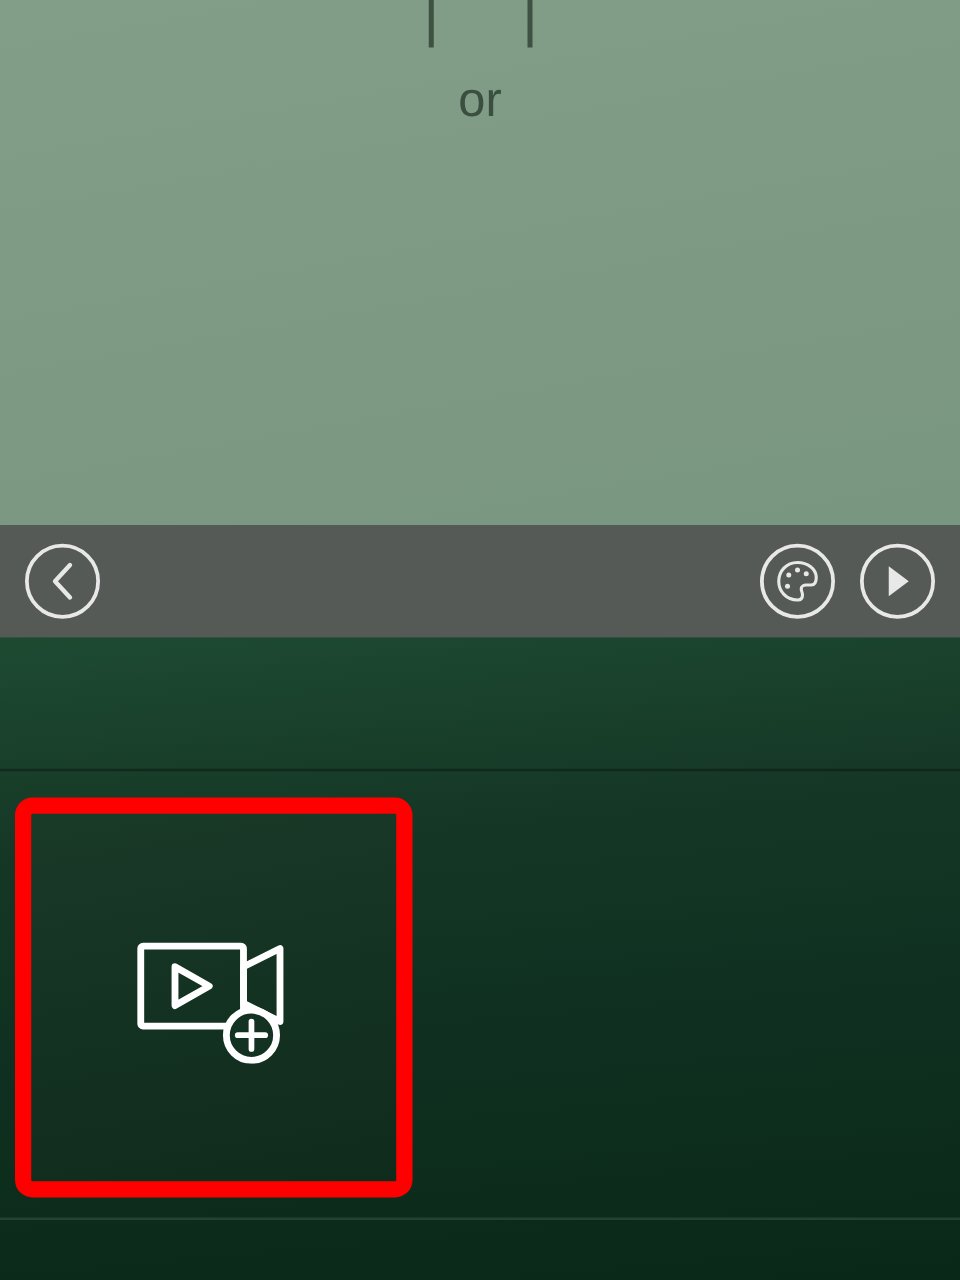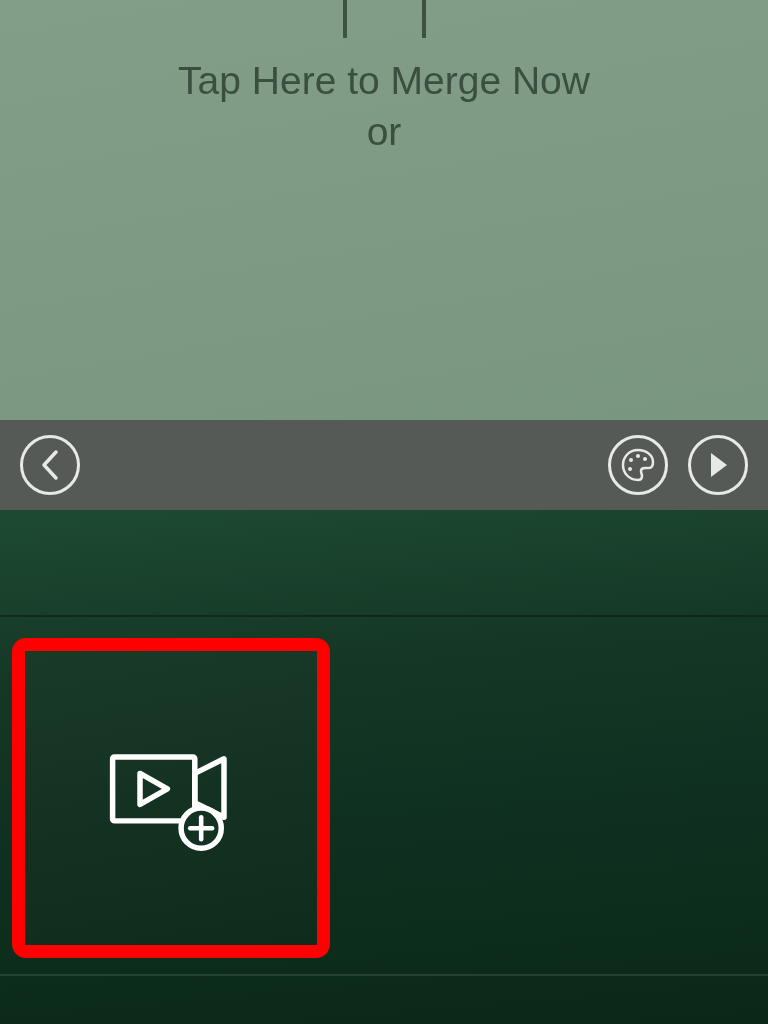--- a/index.html
+++ b/index.html
@@ -122,21 +122,20 @@
   </style>
 </head>
 <body>
 
 <div class="top-area">
   <div class="arrow-lines">
     <div class="arrow-line"></div>
     <div class="arrow-line"></div>
   </div>
   <div class="instruction-text">
-    <div>Tap Here to Merge Now</div>
     <div>or</div>
   </div>
 </div>
 
 <div class="toolbar">
   <div class="circle-btn">
     <svg width="24" height="34" viewBox="0 0 24 34">
       <path d="M 18 4 L 6 17 L 18 30" stroke="#e8e8e8" stroke-width="3.5" fill="none" stroke-linecap="round" stroke-linejoin="round"></path>
     </svg>
   </div>

